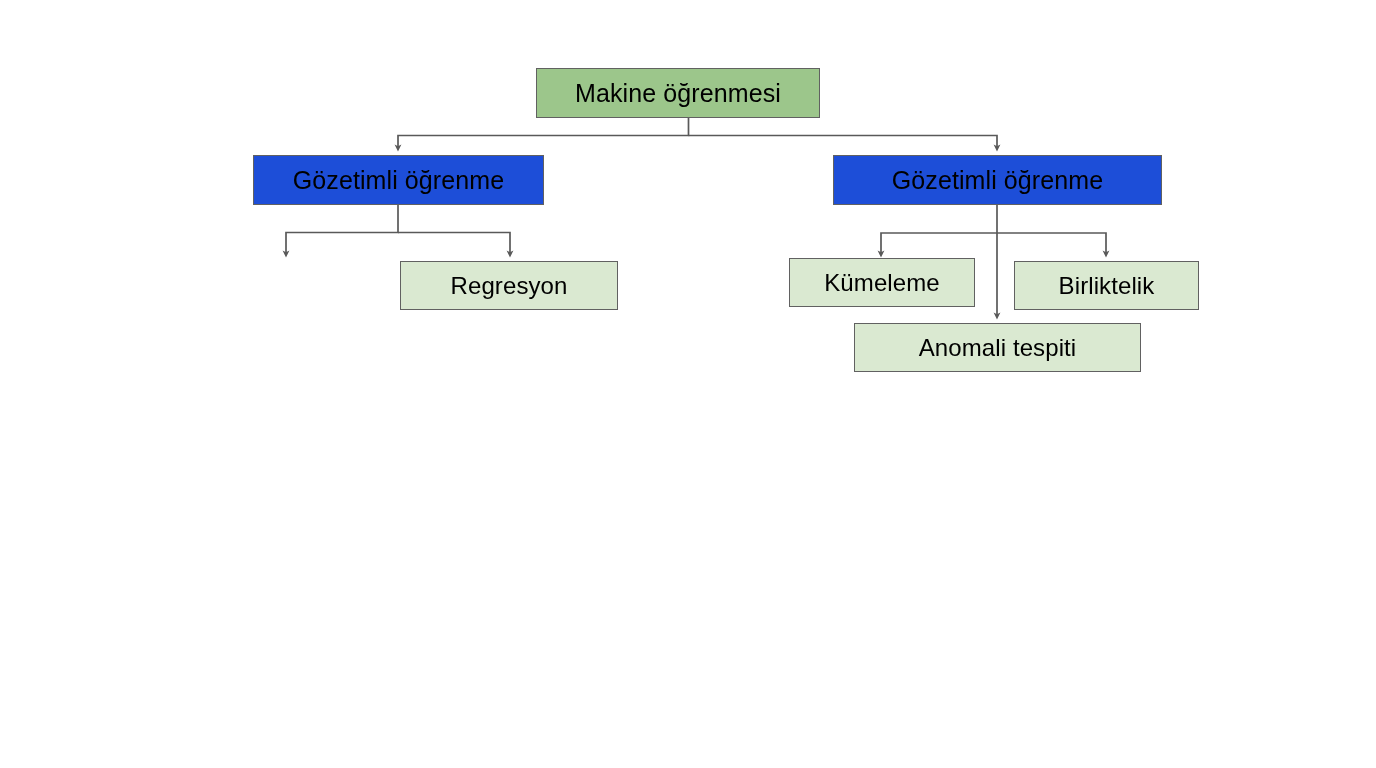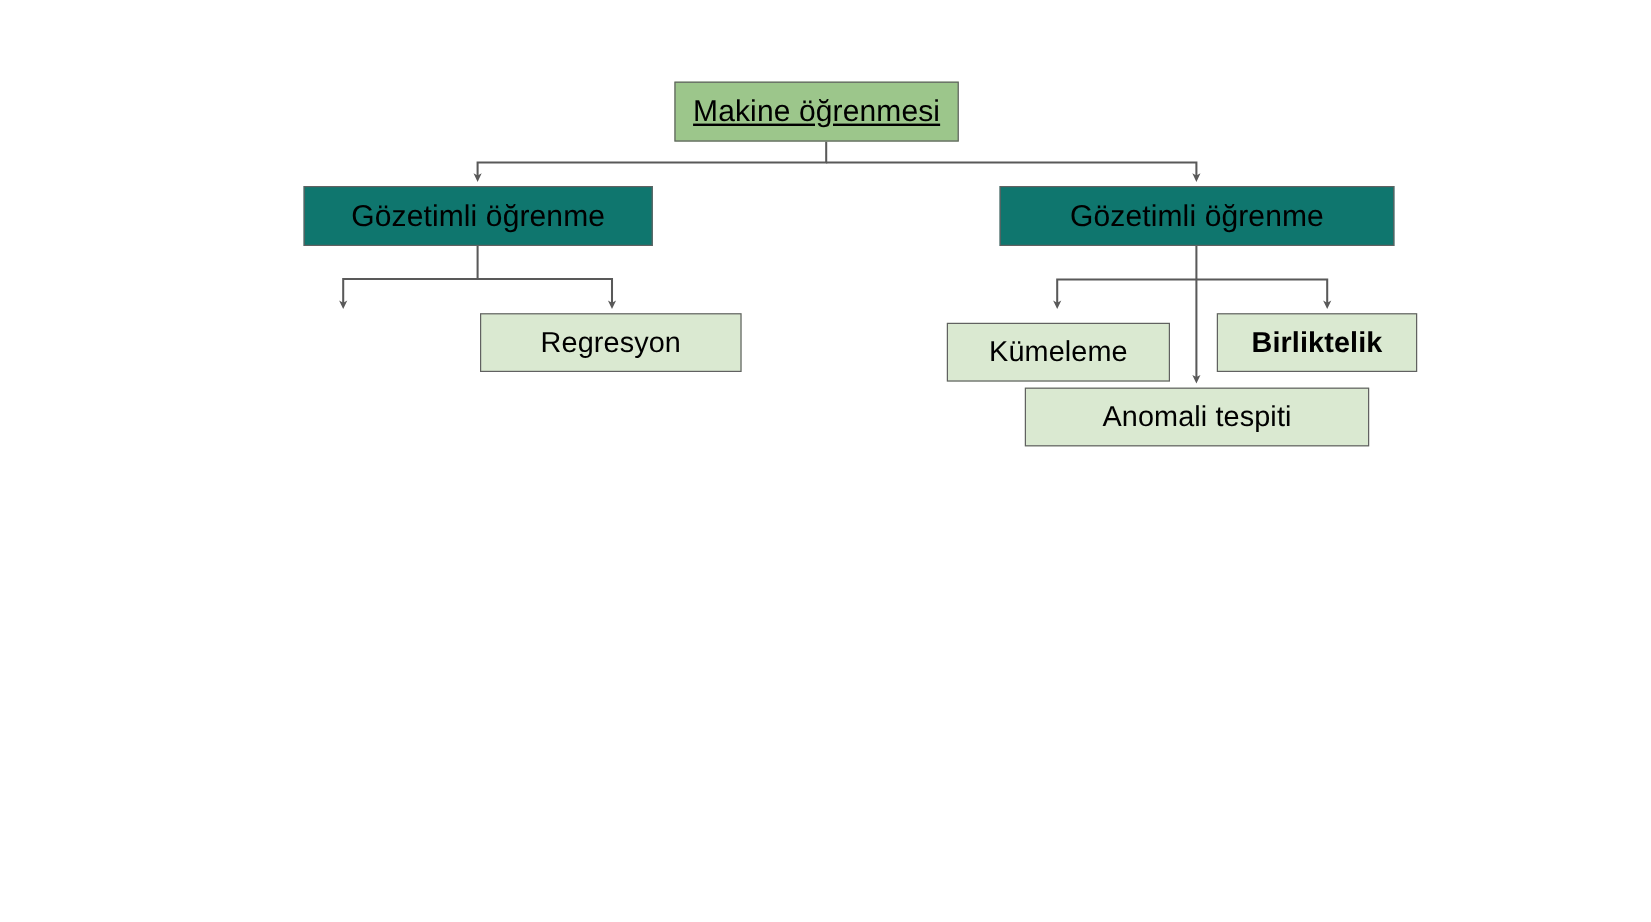--- a/index.html
+++ b/index.html
@@ -37,21 +37,21 @@
     font-weight: 400;
     line-height: 1;
     white-space: nowrap;
     letter-spacing: 0.1px;
   }
   .node.level-1 {
     background: #9CC68B;
     font-size: 25px;
   }
   .node.level-2 {
-    background: #0f766e;
+    background: #1d4ed8;
     font-size: 25px;
   }
   .node.level-3 {
     background: #DAE9D1;
     font-size: 24px;
   }
 </style>
 </head>
 <body>
 
@@ -71,42 +71,42 @@
 
       <path d="M398,205 L398,232.5 L286,232.5 L286,254" marker-end="url(#arrow)"></path>
       <path d="M398,232.5 L510,232.5 L510,254" marker-end="url(#arrow)"></path>
 
       <path d="M997,233 L881,233 L881,254" marker-end="url(#arrow)"></path>
       <path d="M997,233 L1106,233 L1106,254" marker-end="url(#arrow)"></path>
       <path d="M997,205 L997,316" marker-end="url(#arrow)"></path>
     </g>
   </svg>
 
-  <div class="node level-1" style="left:562px; top:68px; width:237px; height:50px;text-decoration:underline;">
+  <div class="node level-1" style="left:536px; top:68px; width:284px; height:50px;">
     <span>Makine öğrenmesi</span>
   </div>
 
   <div class="node level-2" style="left:253px; top:155px; width:291px; height:50px;">
     <span>Gözetimli öğrenme</span>
   </div>
 
   <div class="node level-2" style="left:833px; top:155px; width:329px; height:50px;">
     <span>Gözetimli öğrenme</span>
   </div>
 
 
   <div class="node level-3" style="left:400px; top:261px; width:218px; height:49px;">
     <span>Regresyon</span>
   </div>
 
-  <div class="node level-3" style="left:789px; top:269px; width:186px; height:49px;text-align:right;">
+  <div class="node level-3" style="left:789px; top:258px; width:186px; height:49px;text-align:right;">
     <span>Kümeleme</span>
   </div>
 
-  <div class="node level-3" style="left:1014px; top:261px; width:167px; height:49px;font-weight:bold;">
+  <div class="node level-3" style="left:1014px; top:261px; width:185px; height:49px;">
     <span>Birliktelik</span>
   </div>
 
   <div class="node level-3" style="left:854px; top:323px; width:287px; height:49px;">
     <span>Anomali tespiti</span>
   </div>
 
 </div>
 
 </body></html>

